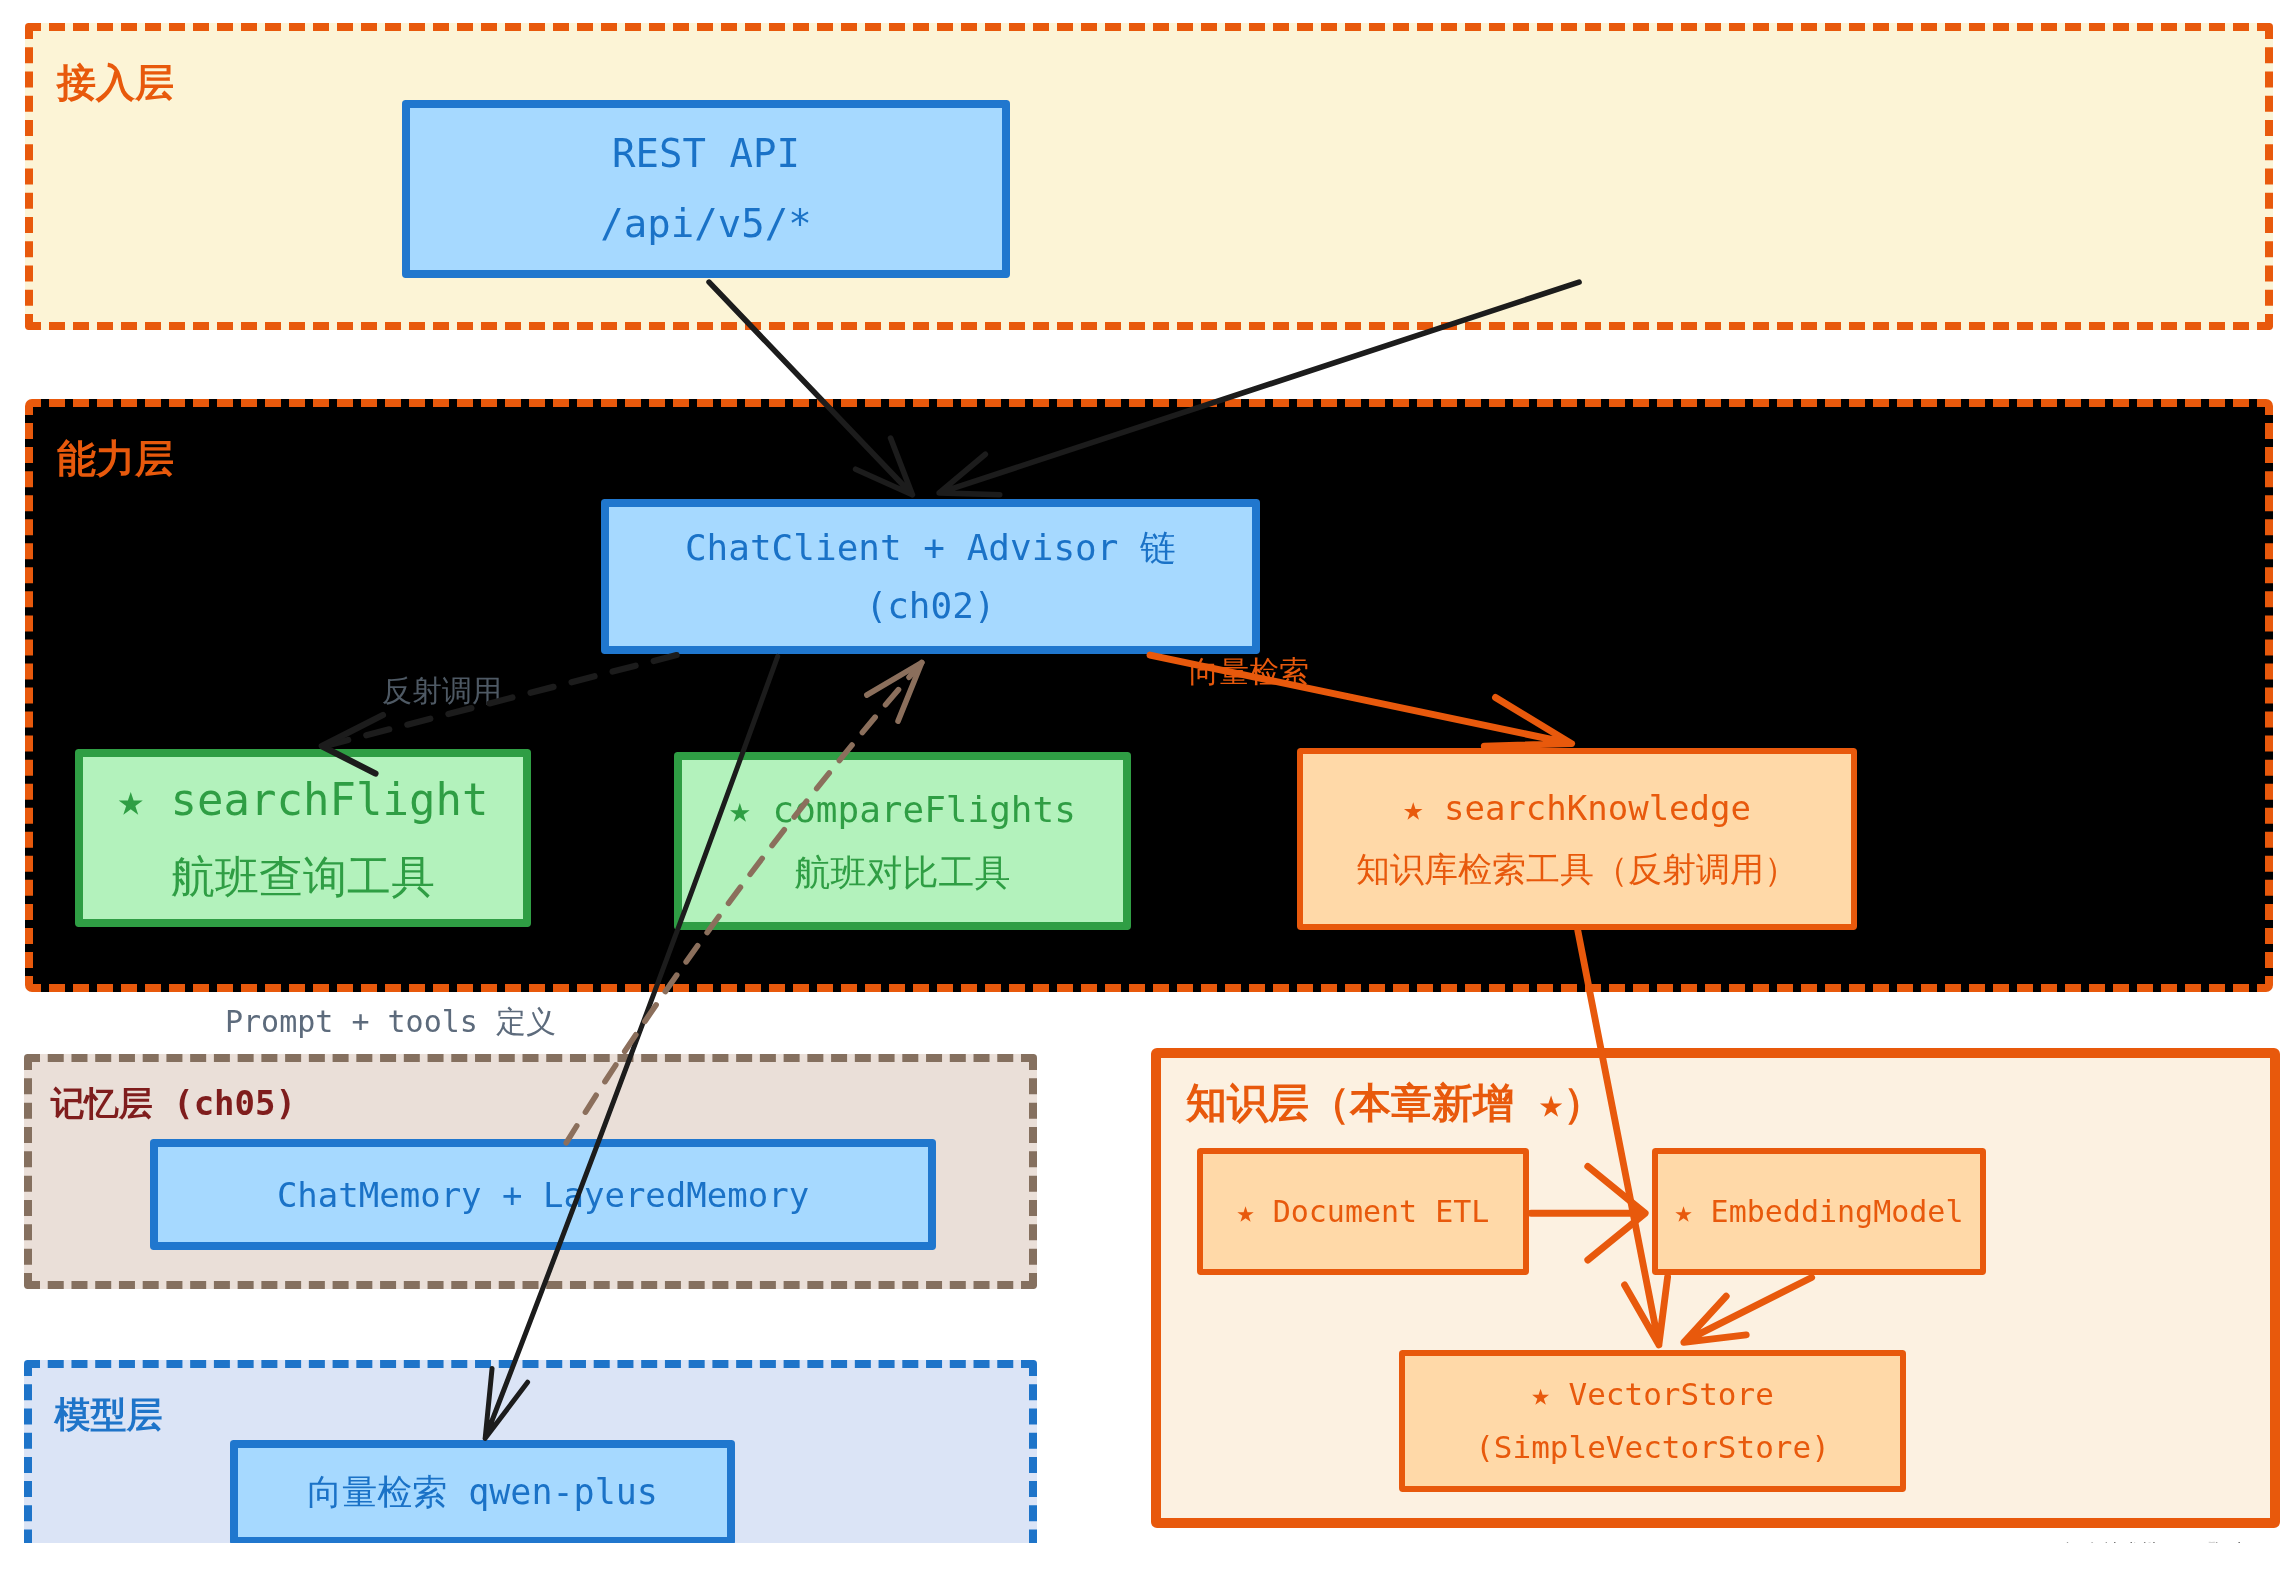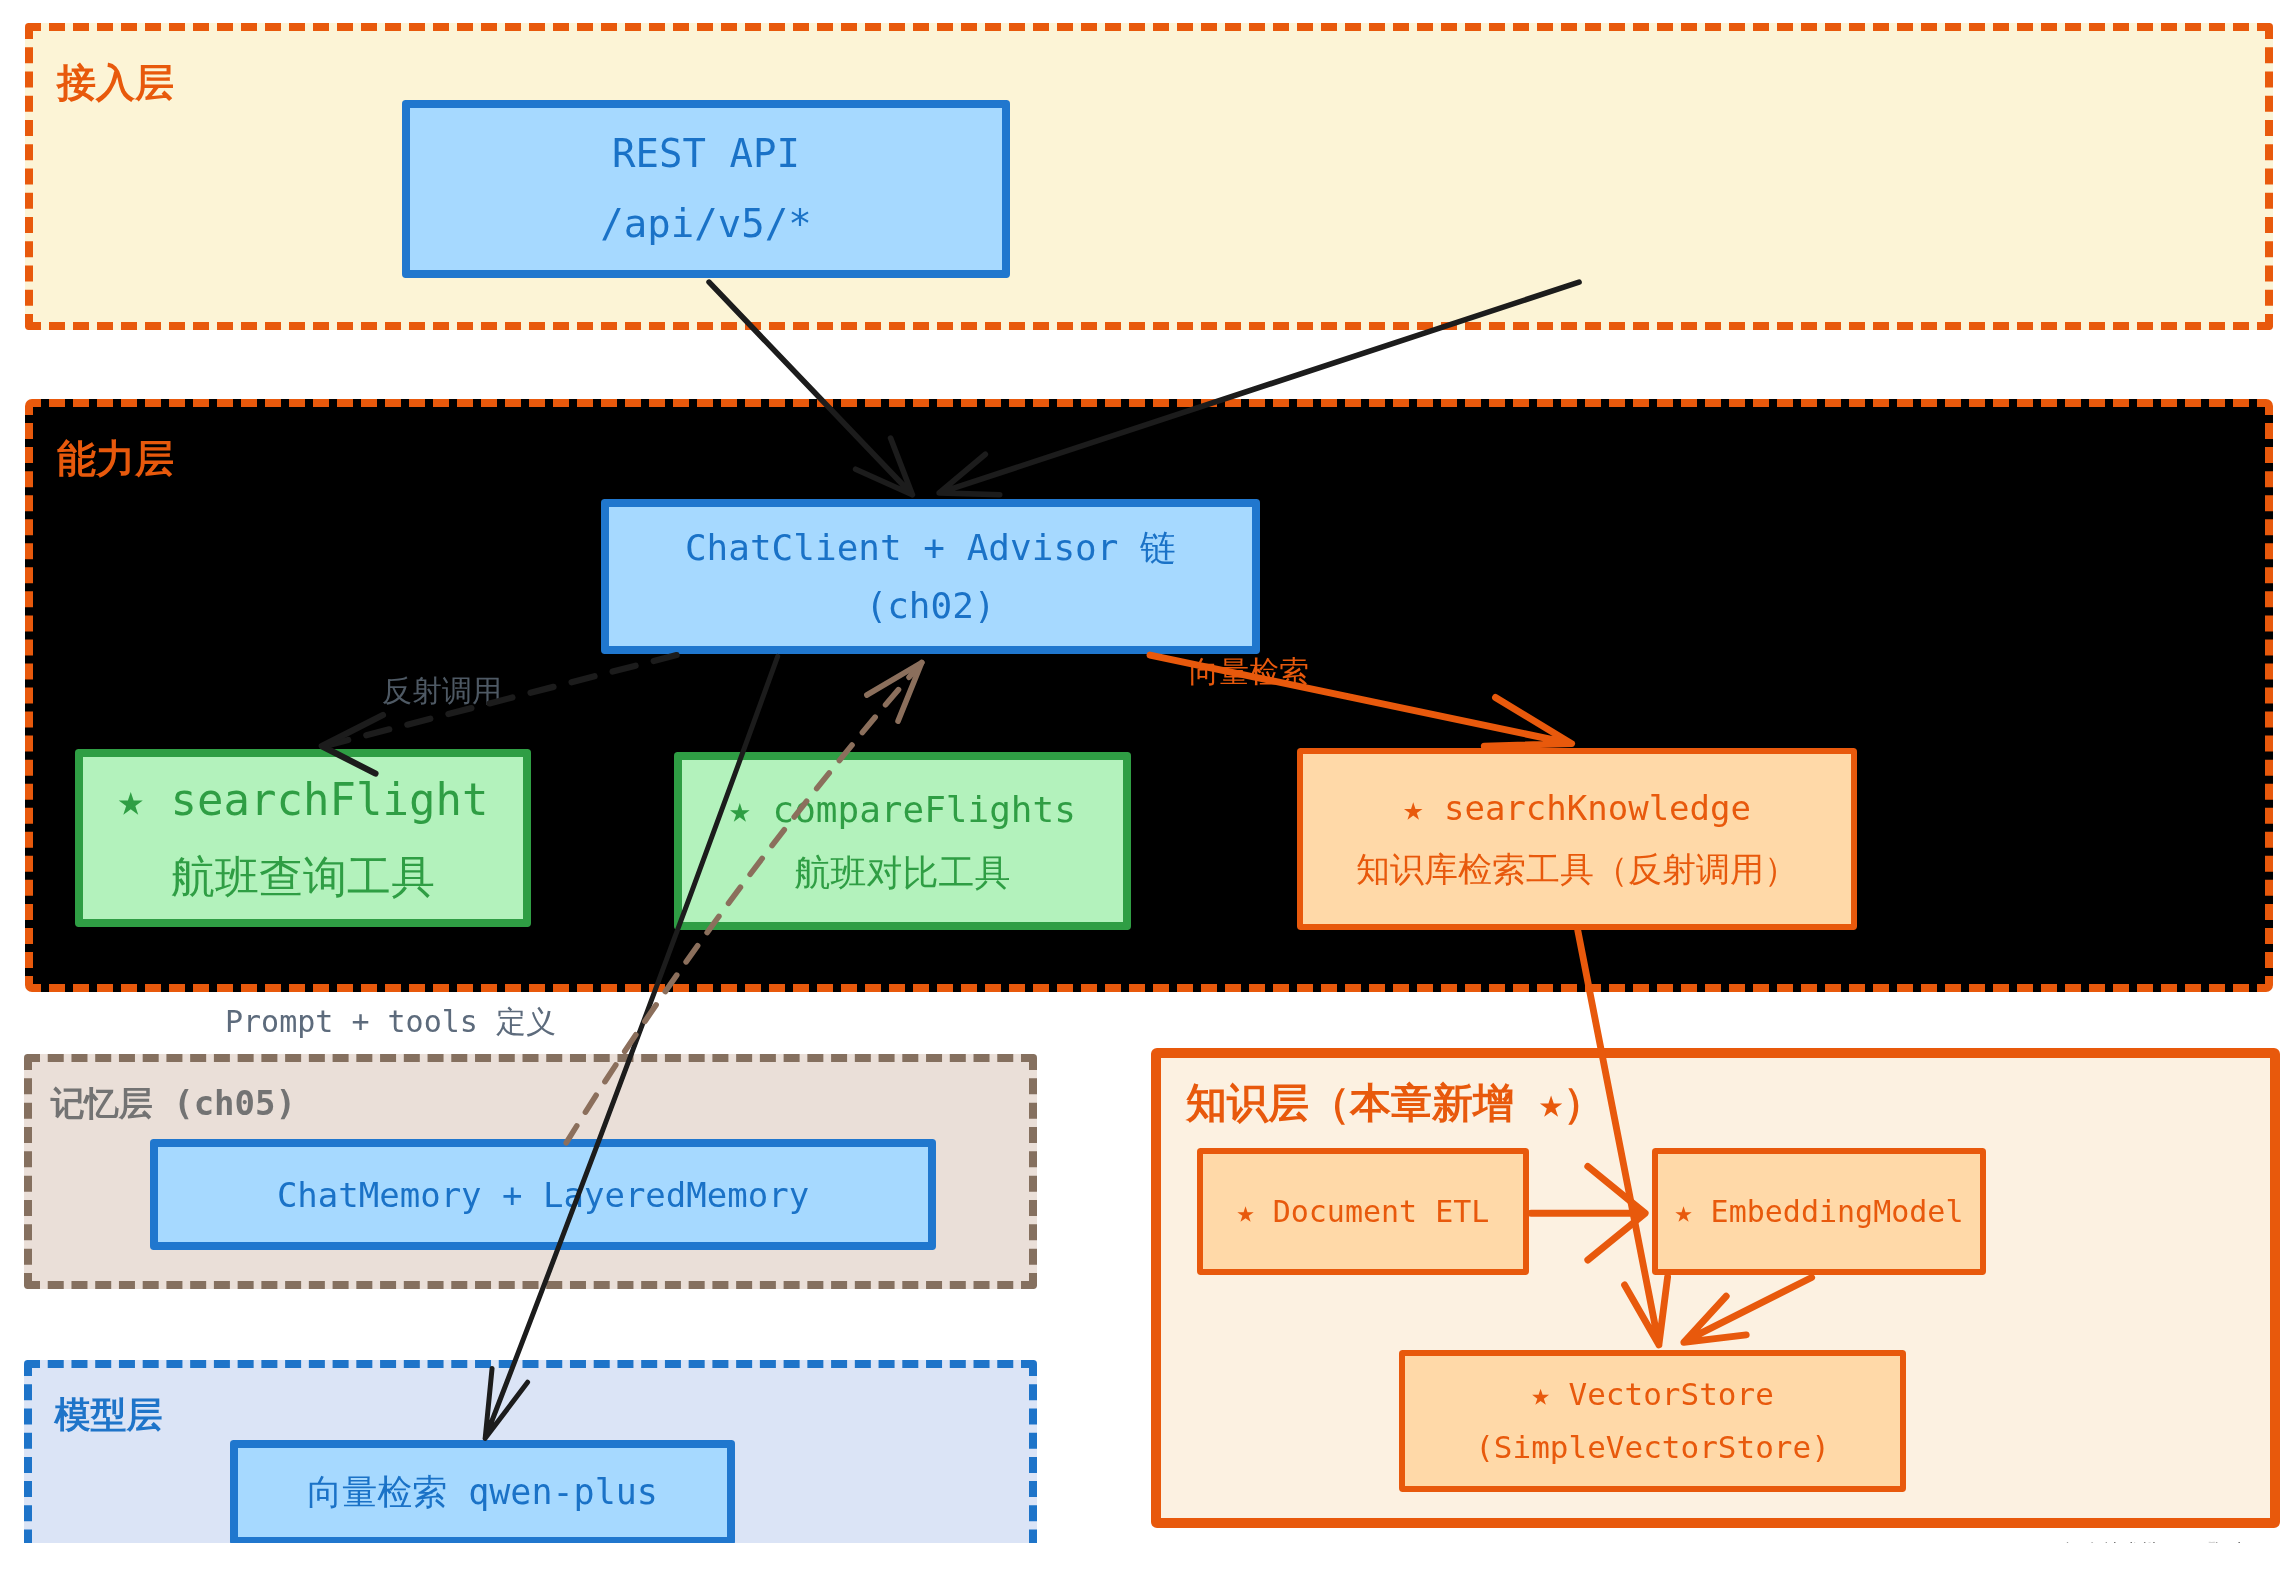--- a/index.html
+++ b/index.html
@@ -35,21 +35,21 @@
 
   <div class="layer l-access" style="left:25px;top:22.5px;width:2248px;height:307px;">
     <span class="layer-label" style="left:24px;top:25px;font-size:39px;color:#E8590C;">接入层</span>
   </div>
 
   <div class="layer l-capability" style="left:25px;top:399px;width:2248px;height:593px;">
     <span class="layer-label" style="left:24px;top:25px;font-size:39px;color:#E8590C;">能力层</span>
   </div>
 
   <div class="layer l-memory" style="left:24px;top:1054px;width:1013px;height:235px;">
-    <span class="layer-label" style="left:18.7px;top:18.7px;font-size:34px;color:#737373;">记忆层 (ch05)</span>
+    <span class="layer-label" style="left:18.7px;top:18.7px;font-size:34px;color:#7f1d1d;">记忆层 (ch05)</span>
   </div>
 
   <div class="layer l-model" style="left:24px;top:1360px;width:1013px;height:234px;">
     <span class="layer-label" style="left:22.5px;top:22.5px;font-size:36px;color:#1E74C9;">模型层</span>
   </div>
 
   <div class="layer l-knowledge" style="left:1151px;top:1048px;width:1129px;height:480px;">
     <span class="layer-label" style="left:25px;top:17.5px;font-size:41px;color:#E8590C;">知识层（本章新增 ★）</span>
   </div>
 

